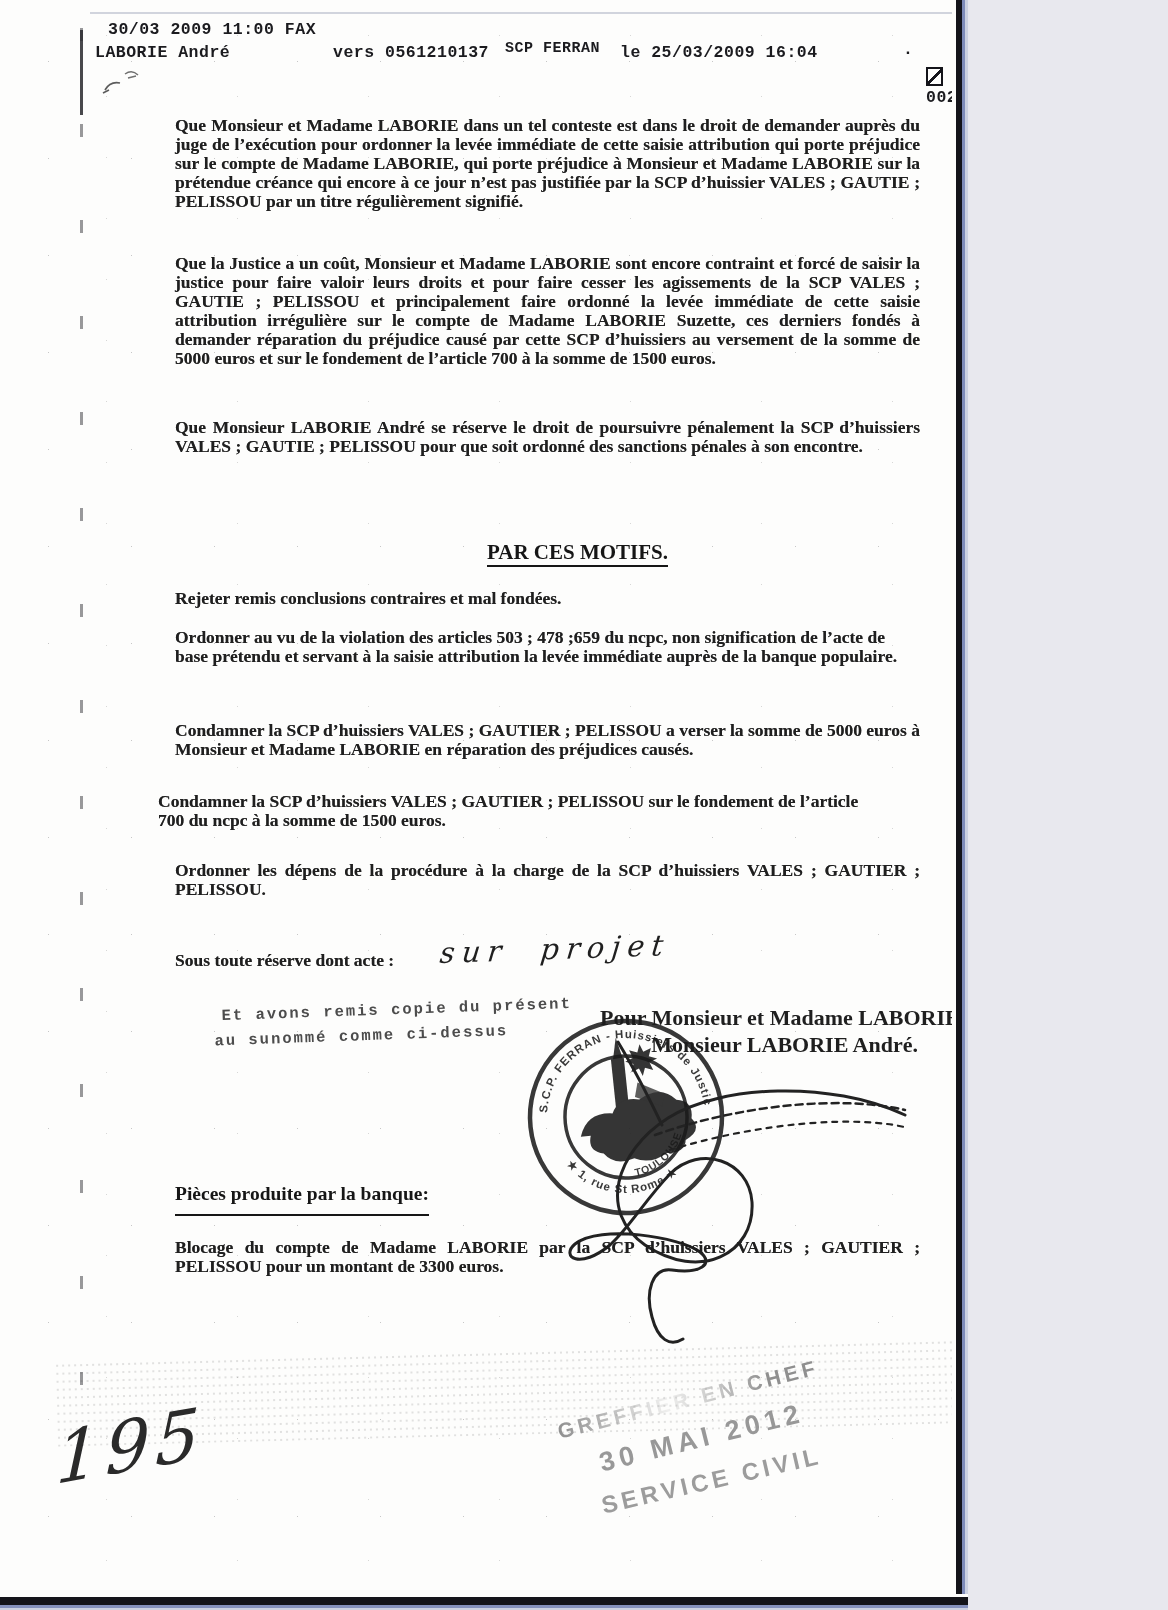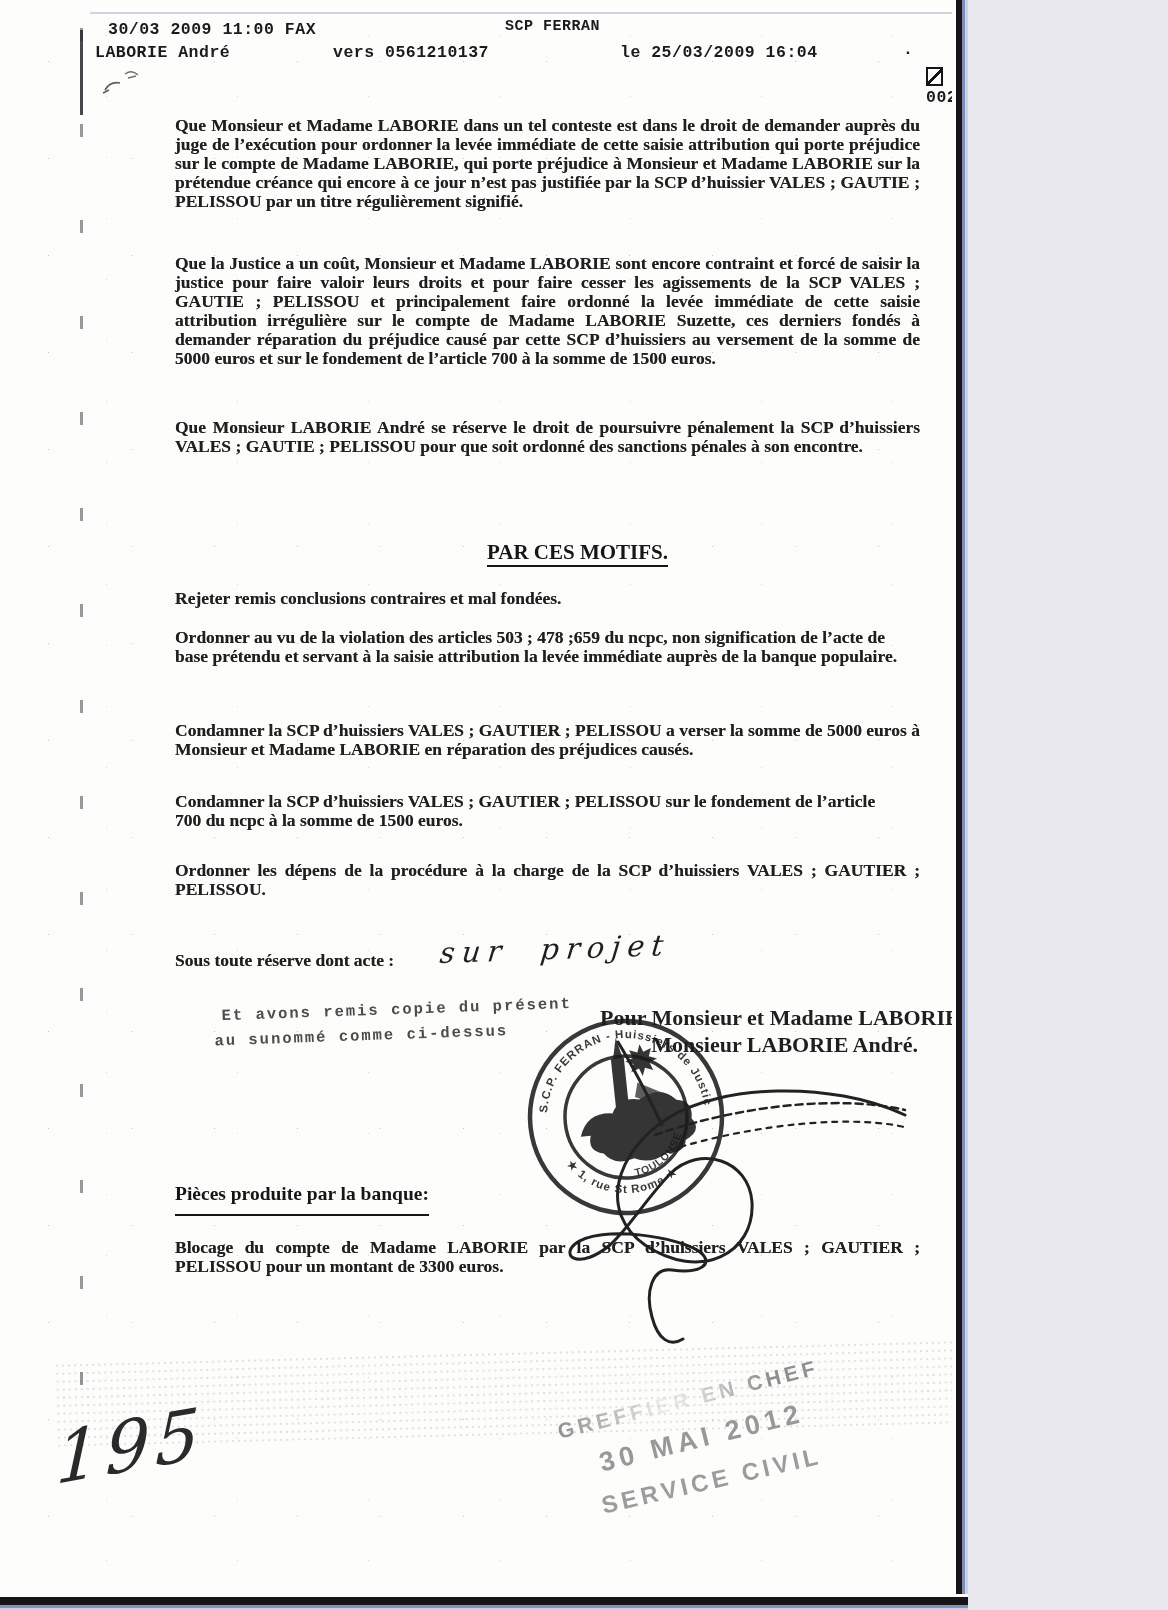--- a/index.html
+++ b/index.html
@@ -57,21 +57,21 @@
 </head>
 <body>
 
 <div class="canvas">
 
   <div class="hairline-top"></div>
   <div class="margin-dash"></div>
   <div class="margin-dash-strong"></div>
 
   <div class="abs mono fax" style="left:108px;top:20px;">30/03 2009 11:00 FAX</div>
-  <div class="abs mono fax" style="left:505px;top:18px;font-size:15px;">SCP FERRAN</div>
+  <div class="abs mono fax" style="left:505px;top:40px;font-size:15px;">SCP FERRAN</div>
   <div class="abs" style="left:926px;top:27px;margin-top:40px;">
     <span class="fax-icon"></span><span class="mono fax">002</span>
   </div>
   <div class="abs mono fax fax-faint" style="left:998px;top:30px;font-size:15px;">000/00</div>
   <div class="abs mono fax" style="left:95px;top:43px;">LABORIE André</div>
   <div class="abs mono fax" style="left:333px;top:43px;">vers 0561210137</div>
   <div class="abs mono fax" style="left:620px;top:43px;">le 25/03/2009 16:04</div>
   <div class="abs mono fax" style="left:903px;top:40px;">.</div>
 
   <svg class="abs" style="left:95px;top:60px;" width="55" height="38">
@@ -83,21 +83,21 @@
   <div class="abs body-text" style="left:175px;top:254px;width:745px;">Que la Justice a un coût, Monsieur et Madame LABORIE sont encore contraint et forcé de saisir la justice pour faire valoir leurs droits et pour faire cesser les agissements de la SCP VALES ; GAUTIE ; PELISSOU et principalement faire ordonné la levée immédiate de cette saisie attribution irrégulière sur le compte de Madame LABORIE Suzette, ces derniers fondés à demander réparation du préjudice causé par cette SCP d’huissiers au versement de la somme de 5000 euros et sur le fondement de l’article 700 à la somme de 1500 euros.</div>
   <div class="abs body-text" style="left:175px;top:418px;width:745px;">Que Monsieur LABORIE André se réserve le droit de poursuivre pénalement la SCP d’huissiers VALES ; GAUTIE ; PELISSOU pour que soit ordonné des sanctions pénales à son encontre.</div>
 
   <div class="abs heading" style="left:205px;top:540px;width:745px;">
     <span>PAR CES MOTIFS.</span>
   </div>
 
   <div class="abs body-text" style="left:175px;top:589px;width:745px;">Rejeter remis conclusions contraires et mal fondées.</div>
   <div class="abs body-text" style="left:175px;top:628px;width:735px;text-align:left;">Ordonner au vu de la violation des articles 503 ; 478 ;659 du ncpc, non signification de l’acte de base prétendu et servant à la saisie attribution la levée immédiate auprès de la banque populaire.</div>
   <div class="abs body-text" style="left:175px;top:721px;width:745px;">Condamner la SCP d’huissiers VALES ; GAUTIER ; PELISSOU a verser la somme de 5000 euros à Monsieur et Madame LABORIE en réparation des préjudices causés.</div>
-  <div class="abs body-text" style="left:175px;top:792px;width:715px;text-align:left;">Condamner la SCP d’huissiers VALES ; GAUTIER ; PELISSOU sur le fondement de l’article 700 du ncpc à la somme de 1500 euros.</div>
+  <div class="abs body-text" style="left:158px;top:792px;width:715px;text-align:left;">Condamner la SCP d’huissiers VALES ; GAUTIER ; PELISSOU sur le fondement de l’article 700 du ncpc à la somme de 1500 euros.</div>
   <div class="abs body-text" style="left:175px;top:861px;width:745px;">Ordonner les dépens de la procédure à la charge de la SCP d’huissiers VALES ; GAUTIER ; PELISSOU.</div>
 
   <div class="abs body-text" style="left:175px;top:951px;width:400px;text-align:left;">Sous toute réserve dont acte :</div>
   <div class="abs handwrite hw-note" style="left:440px;top:932px;">sur projet</div>
 
   <div class="abs typewriter" style="left:222px;top:998px;">
     <div>Et avons remis copie du présent</div>
     <div style="margin-left:-8px;">au sunommé comme ci-dessus</div>
   </div>
 

